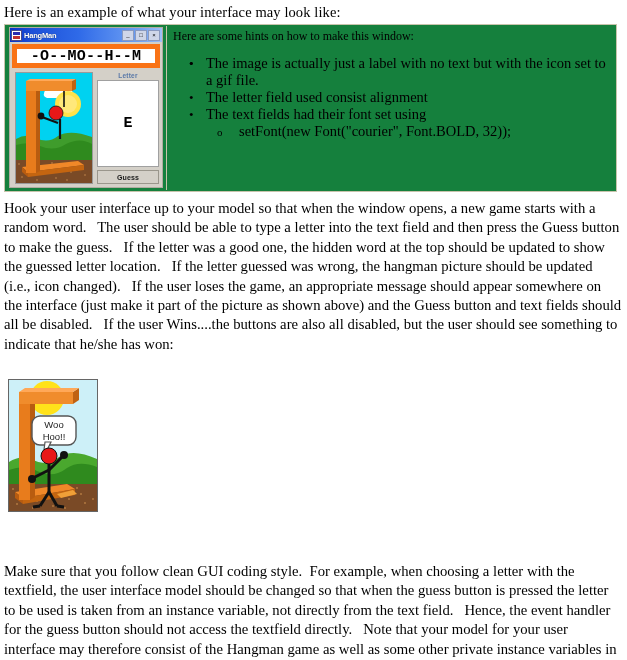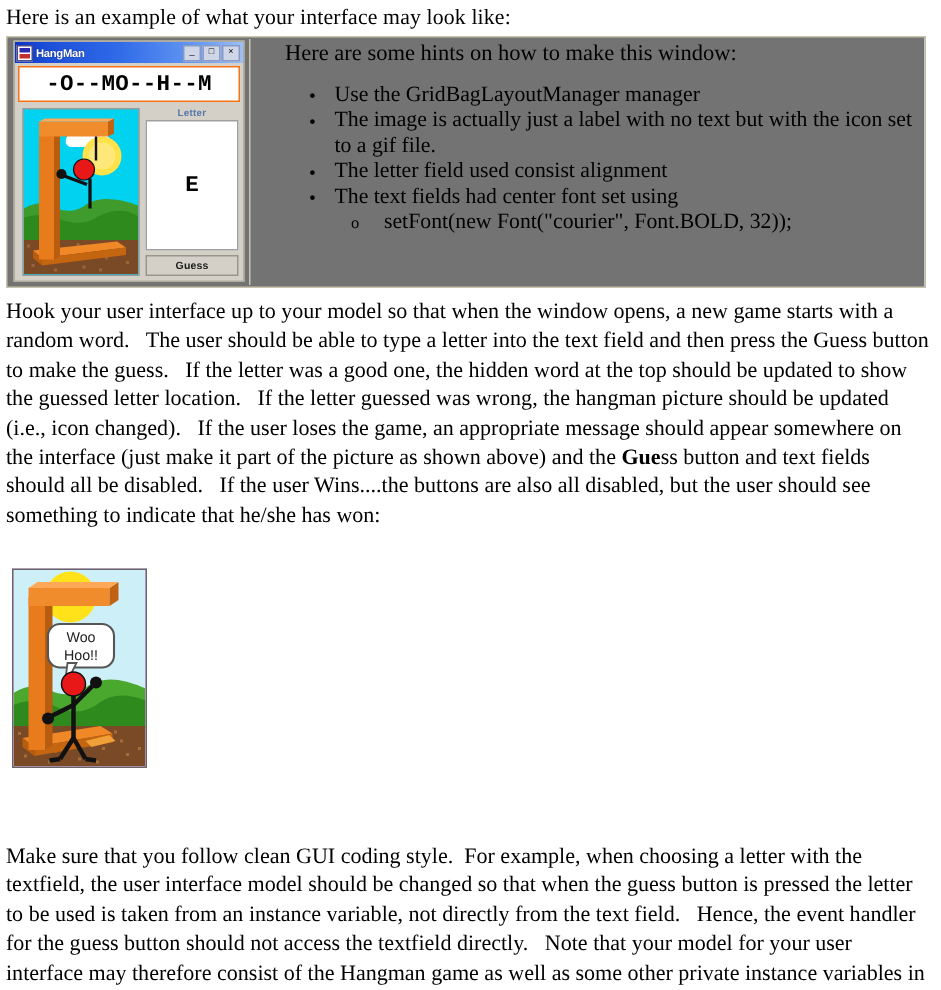--- a/index.html
+++ b/index.html
@@ -34,24 +34,23 @@
 
   
   .example-box {
     position: absolute;
     left: 4px;
     top: 24px;
     width: 613px;
     height: 168px;
     border: 1px solid #c8c4ac;
     box-sizing: border-box;
-    background: #737373;
+    background: #15803d;
     display: flex;
     padding: 1px;
-    gap: 17px;
   }
   .box-left {
     width: 161px;
     box-sizing: border-box;
     border-right: 1px solid #c8c4ac;
     padding: 1px 2px 2px 3px;
     position: relative;
   }
   .box-right {
     flex: 1;
@@ -125,21 +124,21 @@
     align-items: center;
     justify-content: center;
     line-height: 1;
   }
 
   
   .word-field {
     margin: 2px 2px 0 2px;
     height: 24px;
     background: #ffffff;
-    border: 1px solid #f97316;
+    border: 5px solid #f97316;
     box-sizing: border-box;
     display: flex;
     align-items: center;
     justify-content: center;
     font-family: "Liberation Mono", "DejaVu Sans Mono", monospace;
     font-weight: bold;
     font-size: 15px;
     letter-spacing: 0.2px;
     color: #000;
     overflow: hidden;
@@ -202,21 +201,21 @@
     align-items: center;
     justify-content: center;
     font-size: 7px;
     font-weight: bold;
     color: #1a1a1a;
     letter-spacing: 0.1px;
   }
 
   
   .hints-title {
-    font-size: 15px;
+    font-size: 12px;
     line-height: 17px;
     margin: 0 0 2px 0;
   }
   .hint-list {
     margin: 10px 0 0 0;
     padding: 0;
     list-style: none;
   }
   .hint-list > li {
     position: relative;
@@ -257,21 +256,21 @@
     left: 4px;
     width: 618px;
     font-size: 14.7px;
     line-height: 19.4px;
     text-align: left;
     white-space: pre-wrap;
   }
   #para-1 { top: 199px; }
   #para-3 { top: 562px; }
 
-  b.inline-bold { font-weight: bold; }
+  b.inline-bold { font-weight: normal; }
 
   
   .win-pic {
     position: absolute;
     left: 8px;
     top: 379px;
     width: 90px;
     height: 133px;
     border: 1px solid #666666;
     box-sizing: border-box;
@@ -369,33 +368,32 @@
 
         </div>
       </div>
     </div>
 
     <div class="box-right">
       <div class="hints-title">Here are some hints on how to make this window:</div>
       <ul class="hint-list">
         <li>
           <span class="bullet">•</span>
-          <span>Use the GridBagLayoutManager manager</span>
         </li>
         <li>
           <span class="bullet">•</span>
           <span>The image is actually just a label with no text but with the icon set to a gif file.</span>
         </li>
         <li>
           <span class="bullet">•</span>
           <span>The letter field used consist alignment</span>
         </li>
         <li>
           <span class="bullet">•</span>
-          <span>The text fields had center font set using</span>
+          <span>The text fields had their font set using</span>
           <ul class="sub-list">
             <li>
               <span class="bullet-o">o</span>
               <span>setFont(new Font("courier", Font.BOLD, 32));</span>
             </li>
           </ul>
         </li>
       </ul>
     </div>
   </div>

